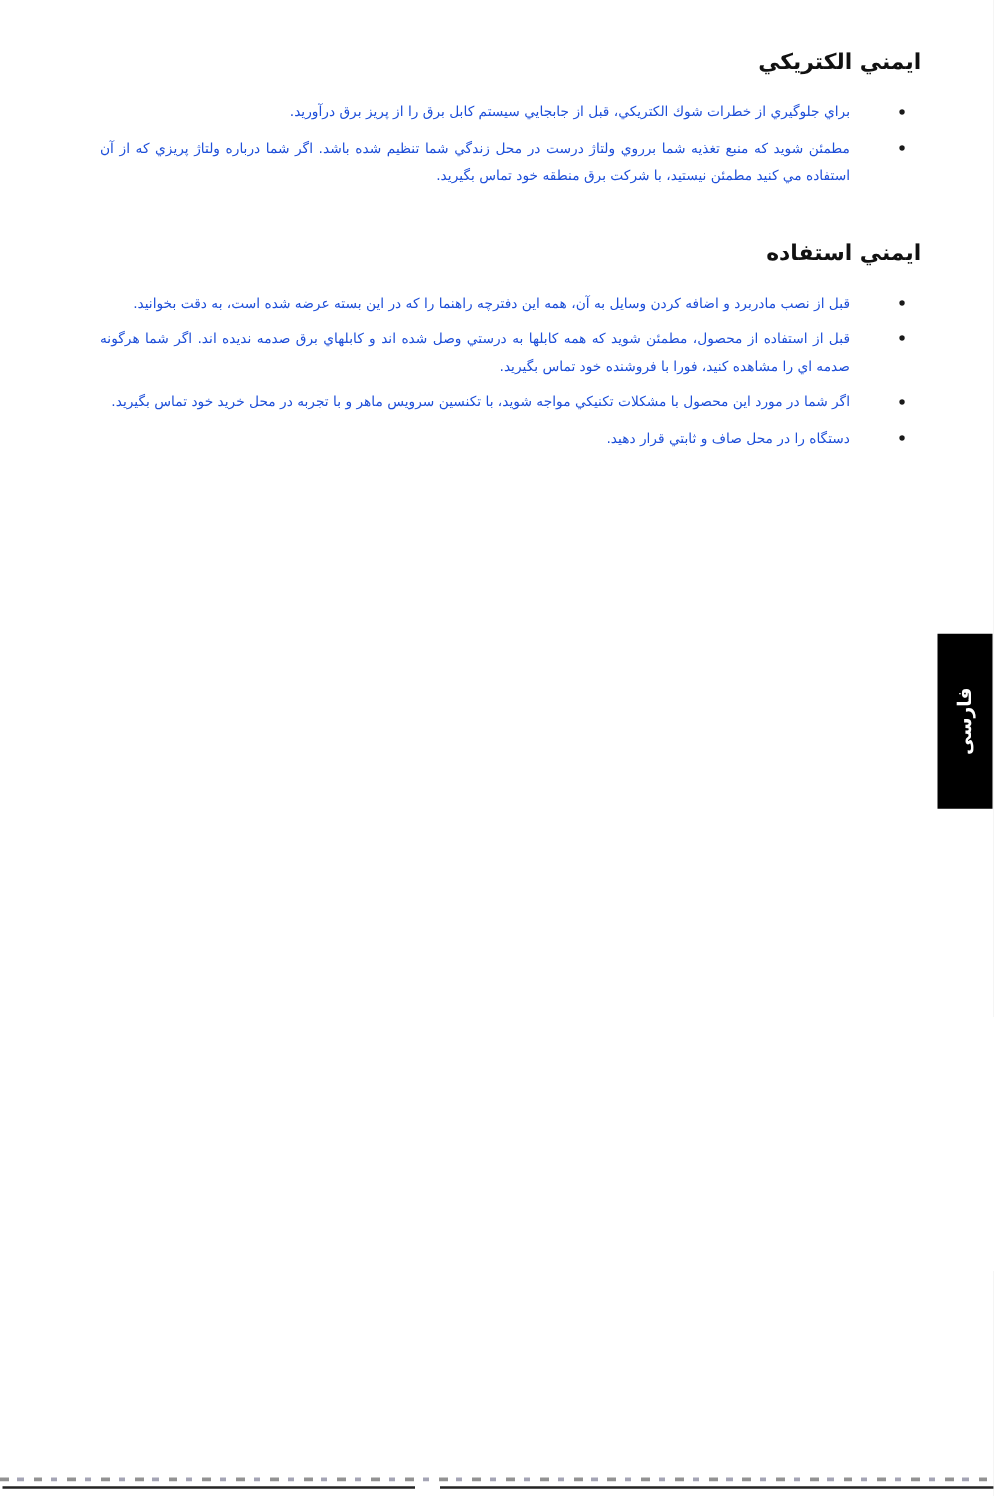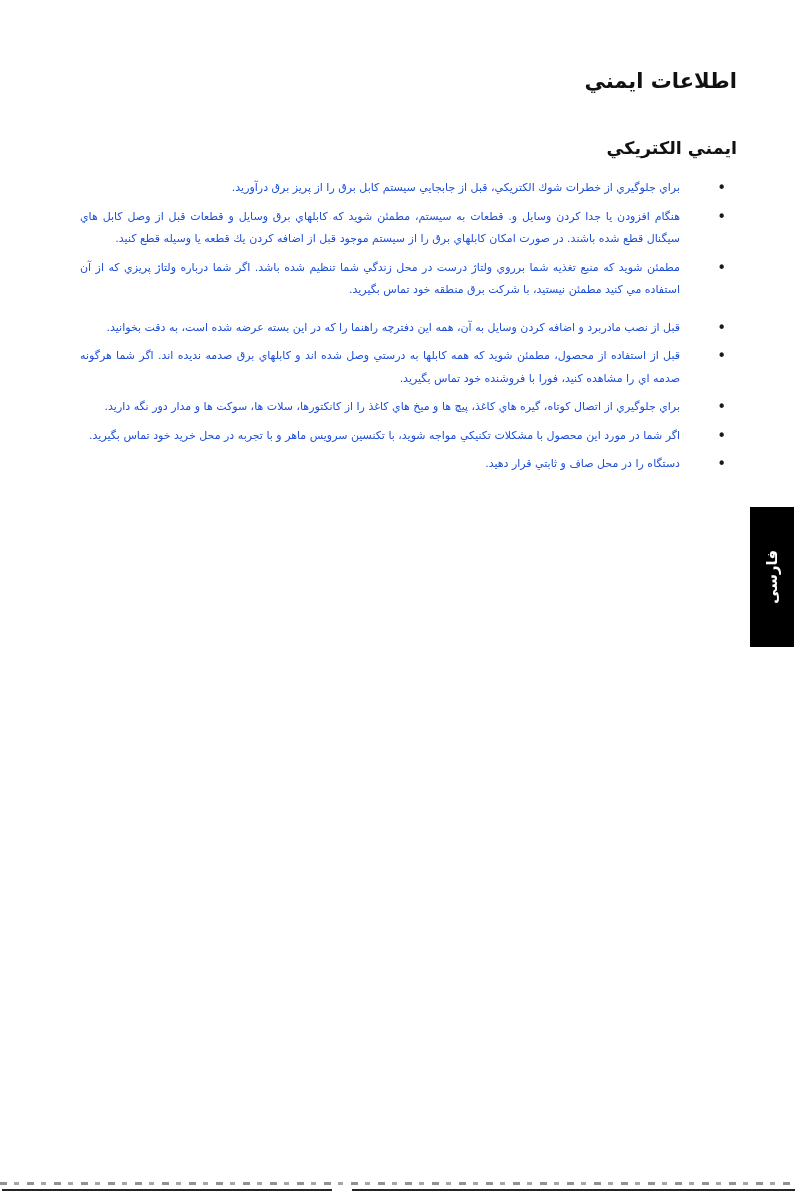--- a/index.html
+++ b/index.html
@@ -120,36 +120,34 @@
     background: #242424;
   }
 </style>
 </head>
 <body>
 
 <div class="page">
 
   <div class="content">
 
-    <h1 class="doc-title">اطلاعات ايمني</h1>
 
     <section class="section-electrical">
       <h2 class="section-heading">ايمني الكتريكي</h2>
       <ul class="bullet-list">
         <li>براي جلوگيري از خطرات شوك الكتريكي، قبل از جابجايي سيستم كابل برق را از پريز برق درآوريد.</li>
-        <li>هنگام افزودن يا جدا كردن وسايل و. قطعات به سيستم، مطمئن شويد كه كابلهاي برق وسايل و قطعات قبل از وصل كابل هاي سيگنال قطع شده باشند. در صورت امكان كابلهاي برق را از سيستم موجود قبل از اضافه كردن يك قطعه يا وسيله قطع كنيد.</li>
         <li>مطمئن شويد كه منبع تغذيه شما برروي ولتاژ درست در محل زندگي شما تنظيم شده باشد. اگر شما درباره ولتاژ پريزي كه از آن استفاده مي كنيد مطمئن نيستيد، با شركت برق منطقه خود تماس بگيريد.</li>
       </ul>
     </section>
 
     <section class="section-usage">
+      <h2 class="section-heading">ايمني استفاده</h2>
       <ul class="bullet-list">
         <li>قبل از نصب مادربرد و اضافه كردن وسايل به آن، همه اين دفترچه راهنما را كه در اين بسته عرضه شده است، به دقت بخوانيد.</li>
         <li>قبل از استفاده از محصول، مطمئن شويد كه همه كابلها به درستي وصل شده اند و كابلهاي برق صدمه نديده اند. اگر شما هرگونه صدمه اي را مشاهده كنيد، فورا با فروشنده خود تماس بگيريد.</li>
-        <li>براي جلوگيري از اتصال كوتاه، گيره هاي كاغذ، پيچ ها و ميخ هاي كاغذ را از كانكتورها، سلات ها، سوكت ها و مدار دور نگه داريد.</li>
         <li>اگر شما در مورد اين محصول با مشكلات تكنيكي مواجه شويد، با تكنسين سرويس ماهر و با تجربه در محل خريد خود تماس بگيريد.</li>
         <li>دستگاه را در محل صاف و ثابتي قرار دهيد.</li>
       </ul>
     </section>
 
   </div>
 
   <div class="side-tab">
     <span class="tab-label">فارسی</span>
   </div>

